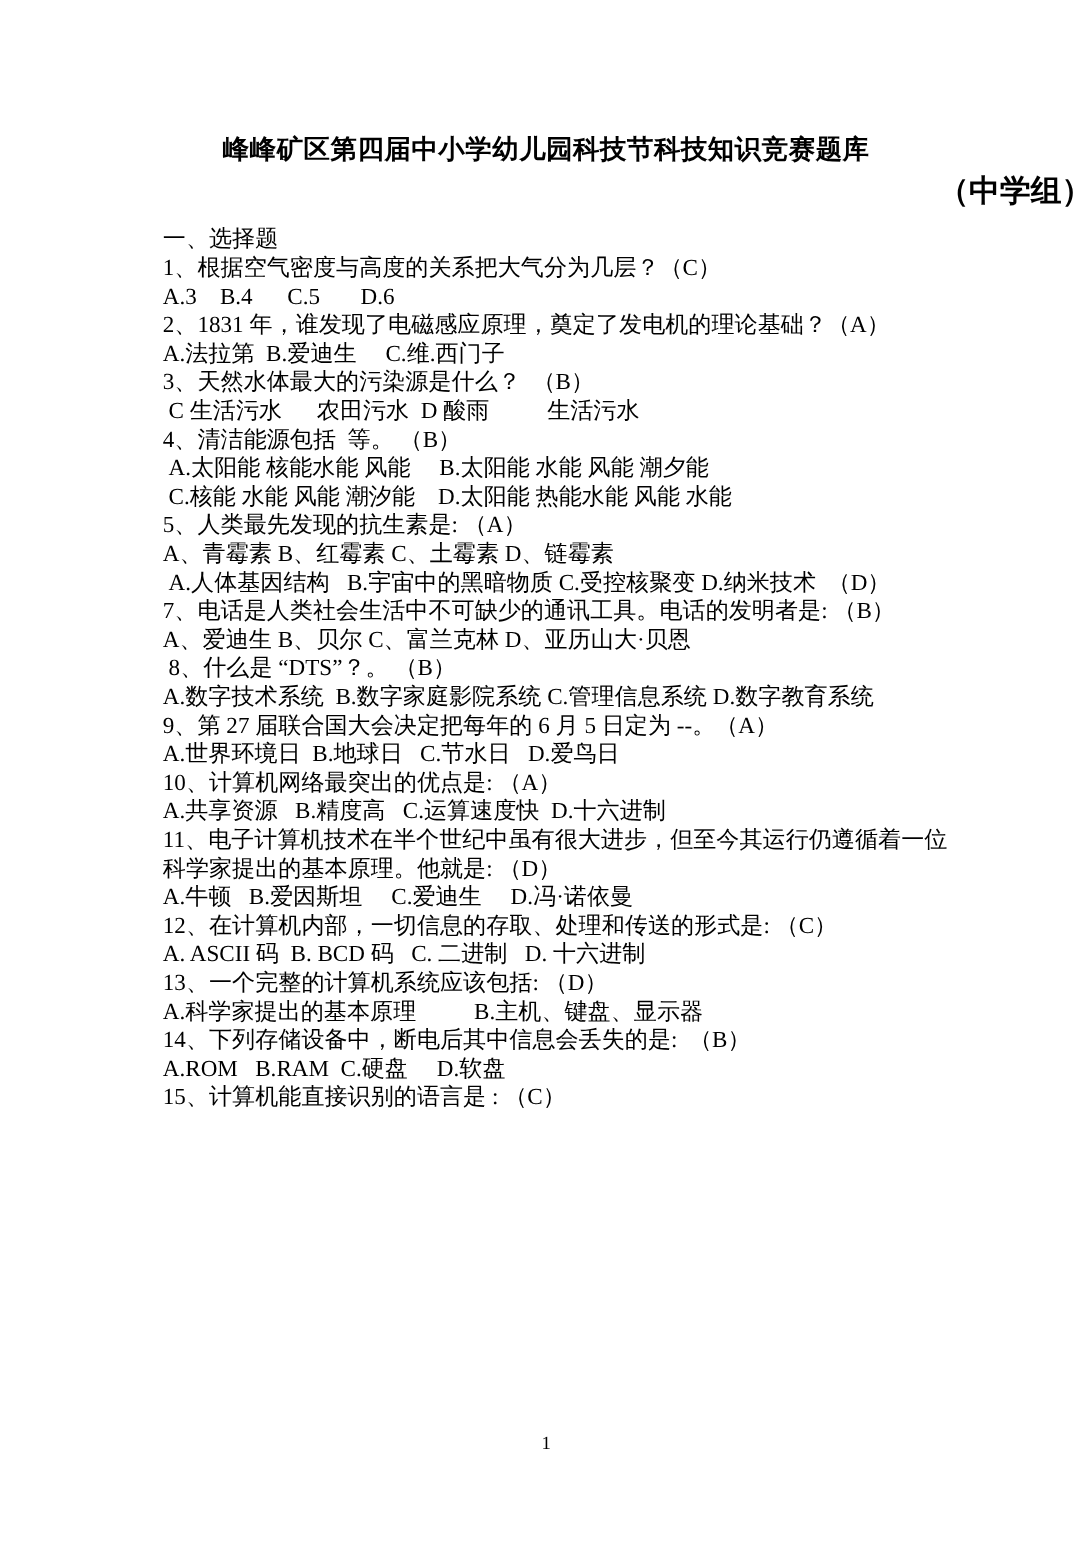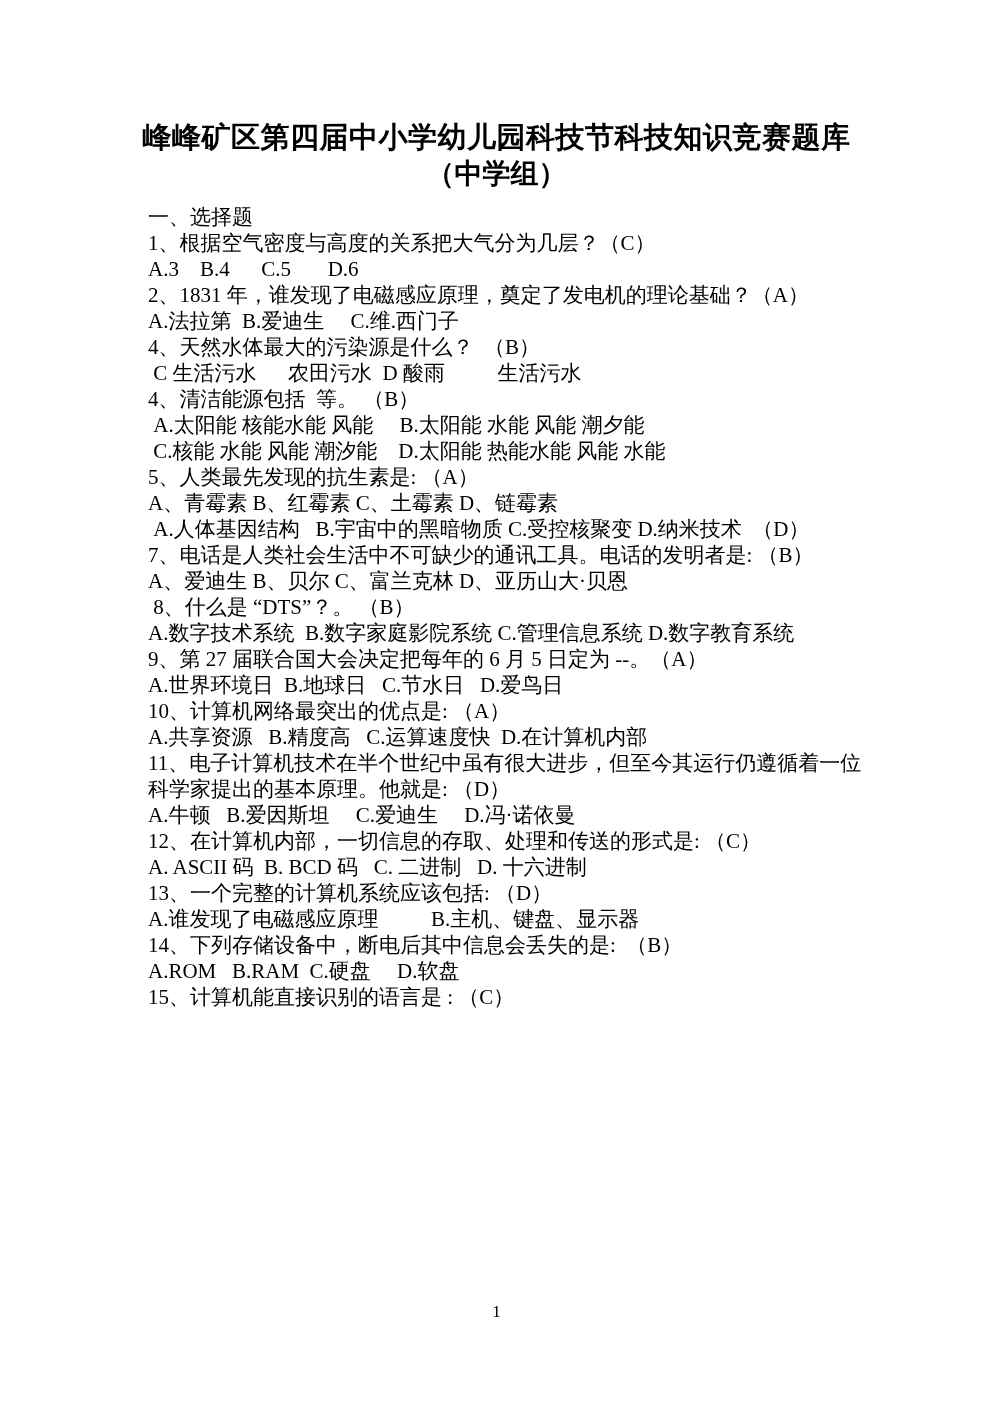--- a/index.html
+++ b/index.html
@@ -7,27 +7,27 @@
     width: 993px; height: 1404px;
     background: #ffffff; color: #000000;
     position: relative; overflow: hidden;
     font-family: "Liberation Serif", "DejaVu Serif", serif;
   }
   .title {
     padding-top: 118px;
     text-align: center;
     font-family: "Liberation Sans", "DejaVu Sans", sans-serif;
     font-weight: bold;
-    font-size: 29px;
+    font-size: 24px;
     line-height: 38px;
     letter-spacing: 0.5px;
   }
   .subtitle {
     margin-top: 21px;
-    text-align: center;
+    text-align: right;
     font-family: "Liberation Sans", "DejaVu Sans", sans-serif;
     font-weight: bold;
     font-size: 28px;
     line-height: 36px;
   }
   .body-text {
     margin: 12px 48px 0 148px;
     font-size: 21px;
     line-height: 26px;
   }
@@ -49,43 +49,43 @@
   <h1 class="title" style="margin:0;">峰峰矿区第四届中小学幼儿园科技节科技知识竞赛题库</h1>
   <h2 class="subtitle" style="margin:0;">（中学组）</h2>
 
   <div class="body-text">
     <div class="section-heading">一、选择题</div>
 
     <div class="line">1、根据空气密度与高度的关系把大气分为几层？（C）</div>
     <div class="line gap">A.3    B.4      C.5       D.6</div>
     <div class="line gap">2、1831 年，谁发现了电磁感应原理，奠定了发电机的理论基础？（A）</div>
     <div class="line">A.法拉第  B.爱迪生     C.维.西门子</div>
-    <div class="line">4、天然水体最大的污染源是什么？  （B）</div>
+    <div class="line">3、天然水体最大的污染源是什么？  （B）</div>
     <div class="line gap"> C 生活污水      农田污水  D 酸雨          生活污水</div>
     <div class="line">4、清洁能源包括  等。 （B）</div>
     <div class="line"> A.太阳能 核能水能 风能     B.太阳能 水能 风能 潮夕能</div>
     <div class="line gap"> C.核能 水能 风能 潮汐能    D.太阳能 热能水能 风能 水能</div>
     <div class="line gap">5、人类最先发现的抗生素是: （A）</div>
     <div class="line">A、青霉素 B、红霉素 C、土霉素 D、链霉素</div>
     <div class="line gap"> A.人体基因结构   B.宇宙中的黑暗物质 C.受控核聚变 D.纳米技术  （D）</div>
     <div class="line gap">7、电话是人类社会生活中不可缺少的通讯工具。电话的发明者是: （B）</div>
     <div class="line">A、爱迪生 B、贝尔 C、富兰克林 D、亚历山大·贝恩</div>
     <div class="line"> 8、什么是 “DTS”？。 （B）</div>
     <div class="line">A.数字技术系统  B.数字家庭影院系统 C.管理信息系统 D.数字教育系统</div>
     <div class="line">9、第 27 届联合国大会决定把每年的 6 月 5 日定为 --。（A）</div>
     <div class="line">A.世界环境日  B.地球日   C.节水日   D.爱鸟日</div>
     <div class="line">10、计算机网络最突出的优点是: （A）</div>
-    <div class="line">A.共享资源   B.精度高   C.运算速度快  D.在计算机内部</div>
+    <div class="line">A.共享资源   B.精度高   C.运算速度快  D.十六进制</div>
     <div class="line">11、电子计算机技术在半个世纪中虽有很大进步，但至今其运行仍遵循着一位</div>
     <div class="line">科学家提出的基本原理。他就是: （D）</div>
     <div class="line">A.牛顿   B.爱因斯坦     C.爱迪生     D.冯·诺依曼</div>
     <div class="line">12、在计算机内部，一切信息的存取、处理和传送的形式是: （C）</div>
     <div class="line gap">A. ASCII 码  B. BCD 码   C. 二进制   D. 十六进制</div>
     <div class="line gap">13、一个完整的计算机系统应该包括: （D）</div>
-    <div class="line">A.谁发现了电磁感应原理          B.主机、键盘、显示器</div>
+    <div class="line">A.科学家提出的基本原理          B.主机、键盘、显示器</div>
     <div class="line">14、下列存储设备中，断电后其中信息会丢失的是:  （B）</div>
     <div class="line gap">A.ROM   B.RAM  C.硬盘     D.软盘</div>
     <div class="line gap">15、计算机能直接识别的语言是 : （C）</div>
   </div>
 
   <div class="page-number">1</div>
 
 </div>
 
 </body></html>

